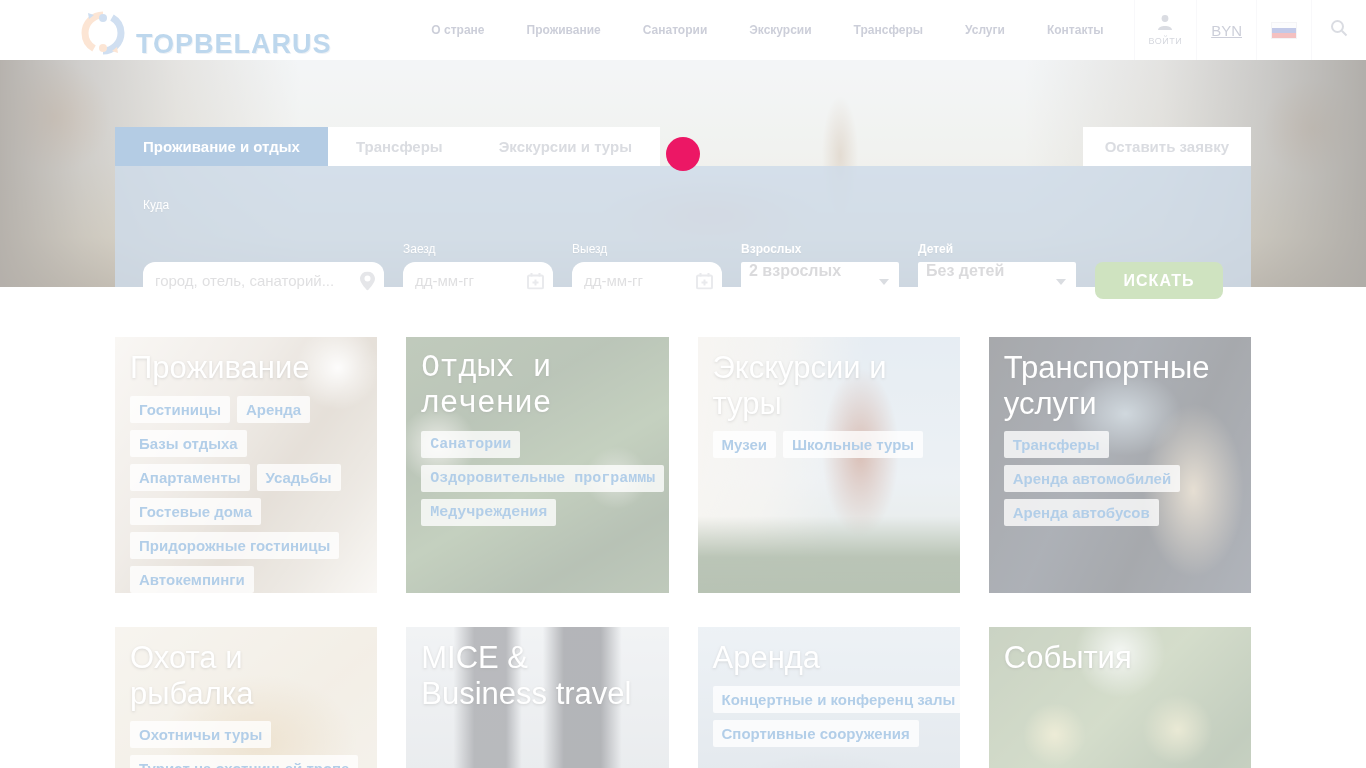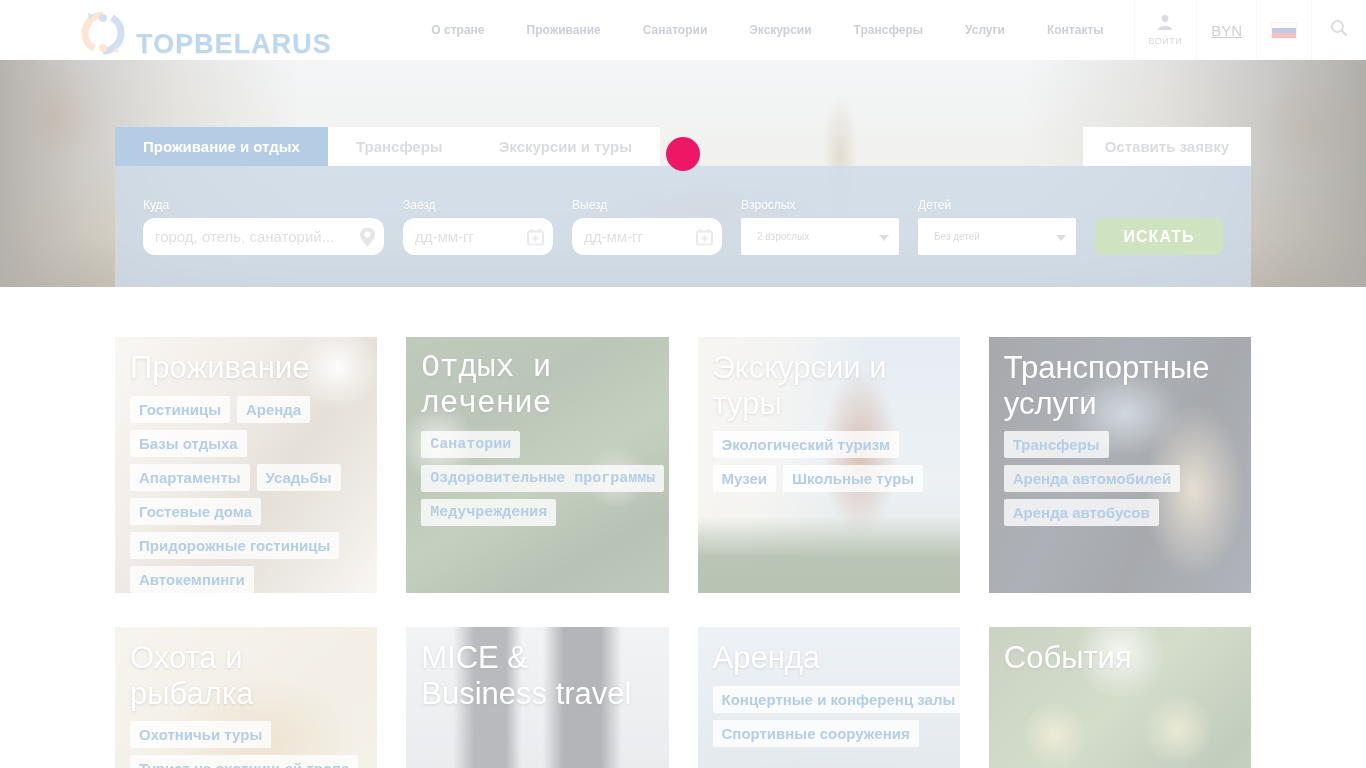--- a/index.html
+++ b/index.html
@@ -44,24 +44,24 @@
                   background:rgba(122,158,196,0.82); padding:32px 28px 0; }
   .search-form { display:flex; justify-content:space-between; align-items:flex-end; }
   .field { display:flex; flex-direction:column; }
   .field-label { font-size:12px; color:#fff; margin-bottom:6px; text-shadow:0 1px 1px rgba(0,0,0,0.15); }
   .ibox { position:relative; height:37px; background:#fff; border-radius:12px; display:flex; align-items:center; }
   .ibox input { border:none; outline:none; width:100%; height:100%; padding:0 30px 0 12px;
                 font-size:15px; color:#555; background:transparent; font-family:inherit; }
   .ibox input::placeholder { color:#a9a9ad; }
   .ibox .icn { position:absolute; right:9px; top:50%; transform:translateY(-50%); display:flex; }
   .selbox { position:relative; height:37px; background:#fff; border-radius:2px; display:flex;
-            align-items:center; padding:0 28px 0 16px; font-size:10px; color:#9a9aa0; cursor:pointer; }
+            align-items:flex-start; padding:0 28px 0 8px; font-size:16px; color:#9a9aa0; cursor:pointer; }
   .caret { position:absolute; right:10px; top:50%; margin-top:-2px; width:0; height:0;
            border-left:5px solid transparent; border-right:5px solid transparent; border-top:6px solid #9aa2ae; }
-  .w-dest { width:241px; } .w-date { width:150px; } .w-sel { width:158px; }
+  .w-dest { width:241px;gap:44px; } .w-date { width:150px; } .w-sel { width:158px;font-weight:bold; }
   .search-btn { width:128px; height:37px; border:none; border-radius:8px; background:#7eb356;
                 color:#fff; font-size:16px; font-weight:bold; letter-spacing:1px; cursor:pointer;
                 font-family:inherit; }
 
   
   .cards { margin:50px auto 0; width:1136px; display:grid; grid-template-columns:repeat(4,1fr);
            column-gap:29px; row-gap:34px; }
   .card { position:relative; height:256px; overflow:hidden; cursor:pointer; }
   .card-content { position:absolute; inset:0; padding:13px 15px; }
   .card-title { font-size:31px; line-height:1.15; color:#fff; font-weight:400;
@@ -273,21 +273,20 @@
           <span class="tag">Оздоровительные программы</span>
           <span class="tag">Медучреждения</span>
         </div>
     </div>
   </div>
 
   <div class="card bg-mir-castle">
     <div class="card-content">
       <div class="card-title">Экскурсии и туры</div>
       <div class="card-tags">
-          <span class="tag">Экологический туризм</span>
           <span class="tag">Музеи</span>
           <span class="tag">Школьные туры</span>
         </div>
     </div>
   </div>
 
   <div class="card bg-car-interior">
     <div class="card-content">
       <div class="card-title">Транспортные услуги</div>
       <div class="card-tags">

